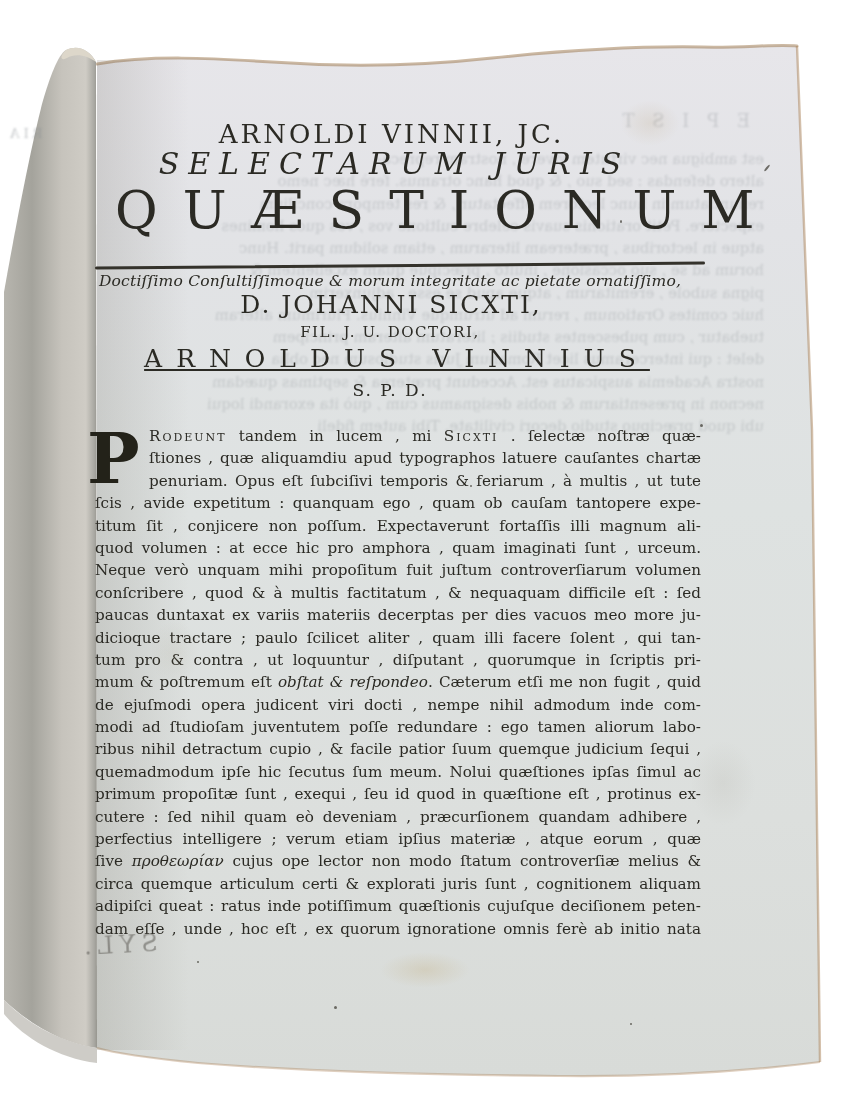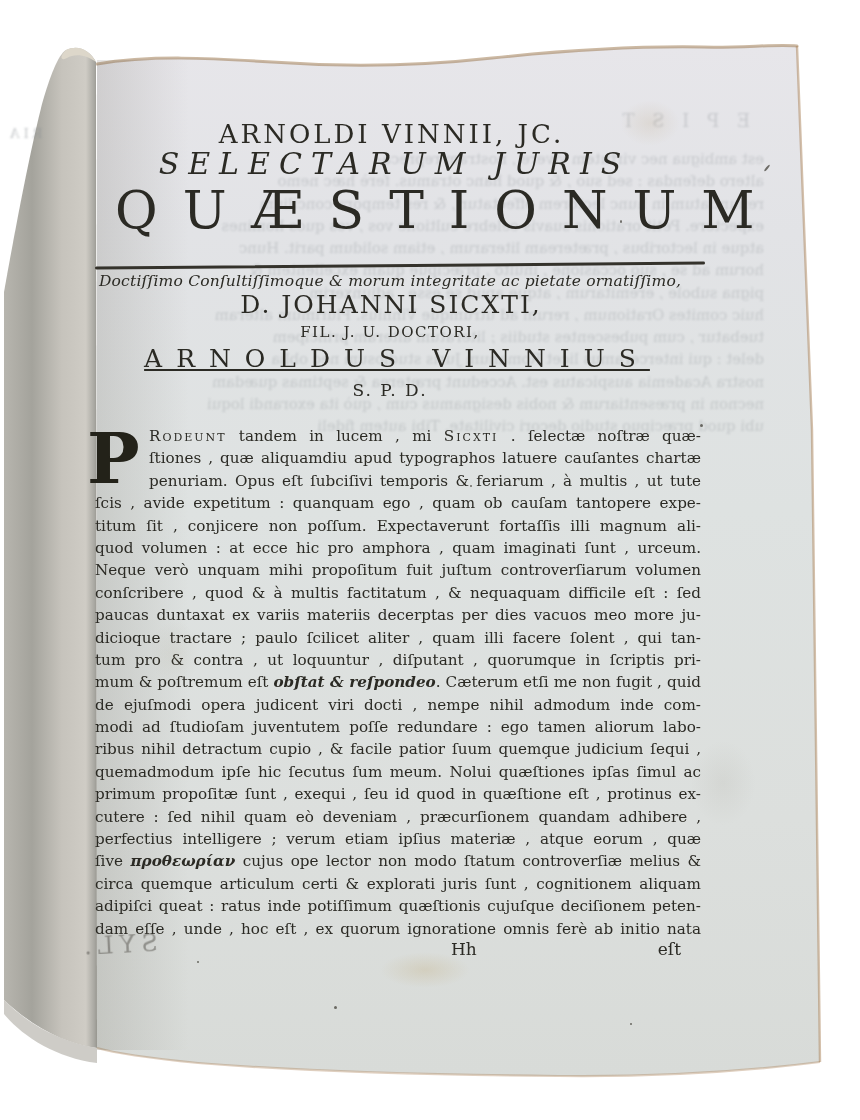--- a/index.html
+++ b/index.html
@@ -25,21 +25,21 @@
   #dedicatee{top:290px;font-size:25px;letter-spacing:2px;text-indent:2px;}
   #fil{top:323px;font-size:15px;letter-spacing:1.5px;}
   #auth{top:344px;font-size:25px;letter-spacing:14px;text-indent:14px;text-decoration:underline;}
   #spd{top:380px;font-size:17px;letter-spacing:2px;}
 
   .dropcap{position:absolute;left:87px;top:424px;font-size:70px;line-height:1;font-weight:bold;color:#232219;}
   .bodytext{position:absolute;left:95px;top:425px;width:606px;font-size:15.2px;color:#2b2a24;}
   .bline{height:22.4px;line-height:22.4px;text-align:justify;text-align-last:justify;}
   .bline.indent{margin-left:54px;}
   .sc{font-variant:small-caps;letter-spacing:2px;}
-  .i{font-style:italic;font-weight:bold;}
+  .i{font-style:italic;}
   .footer{position:absolute;left:95px;top:939px;width:606px;height:22px;font-size:17px;}
   .sig{position:absolute;left:356px;}
   .catch{position:absolute;right:20px;}
 
   .setoff{position:absolute;left:78px;top:931px;font-size:24px;letter-spacing:6px;color:#5d5b55;
           opacity:.55;transform:scaleX(-1) rotate(3deg);filter:blur(0.3px);font-family:"DejaVu Serif",serif;}
 
   
   .artifacts{position:absolute;left:0;top:0;width:860px;height:1120px;pointer-events:none;}
   .stain{position:absolute;border-radius:50%;}
@@ -156,24 +156,20 @@
         <div class="bline">quemadmodum ipſe hic ſecutus ſum meum. Nolui quæſtiones ipſas ſimul ac</div>
         <div class="bline">primum propoſitæ ſunt , exequi , ſeu id quod in quæſtione eſt , protinus ex-</div>
         <div class="bline">cutere : ſed nihil quam eò deveniam , præcurſionem quandam adhibere ,</div>
         <div class="bline">perfectius intelligere ; verum etiam ipſius materiæ , atque eorum , quæ</div>
         <div class="bline"><span>ſive </span><span class="i">προθεωρίαν</span><span> cujus ope lector non modo ſtatum controverſiæ melius &amp;</span></div>
         <div class="bline">circa quemque articulum certi &amp; explorati juris ſunt , cognitionem aliquam</div>
         <div class="bline">adipiſci queat : ratus inde potiſſimum quæſtionis cujuſque deciſionem peten-</div>
         <div class="bline">dam eſſe , unde , hoc eſt , ex quorum ignoratione omnis ferè ab initio nata</div>
       </div>
 
-    <div class="footer">
-      <span class="sig">Hh</span>
-      <span class="catch">eſt</span>
-    </div>
   </div>
 
   <div class="setoff">SYL.</div>
 
   <div class="artifacts">
       <div class="stain" style="left: 380px; top: 952px; width: 90px; height: 36px; background: radial-gradient(rgba(186, 158, 96, 0.22) 0%, rgba(0, 0, 0, 0) 70%);"></div>
       <div class="stain" style="left: 620px; top: 100px; width: 60px; height: 46px; background: radial-gradient(rgba(170, 140, 90, 0.14) 0%, rgba(0, 0, 0, 0) 70%);"></div>
       <div class="stain" style="left: 150px; top: 620px; width: 50px; height: 66px; background: radial-gradient(rgba(150, 140, 110, 0.1) 0%, rgba(0, 0, 0, 0) 70%);"></div>
       <div class="stain" style="left: 690px; top: 740px; width: 66px; height: 86px; background: radial-gradient(rgba(140, 135, 120, 0.1) 0%, rgba(0, 0, 0, 0) 70%);"></div>
       <div class="speck" style="left: 766px; top: 164px; width: 2px; height: 8px; transform: rotate(40deg);"></div>

